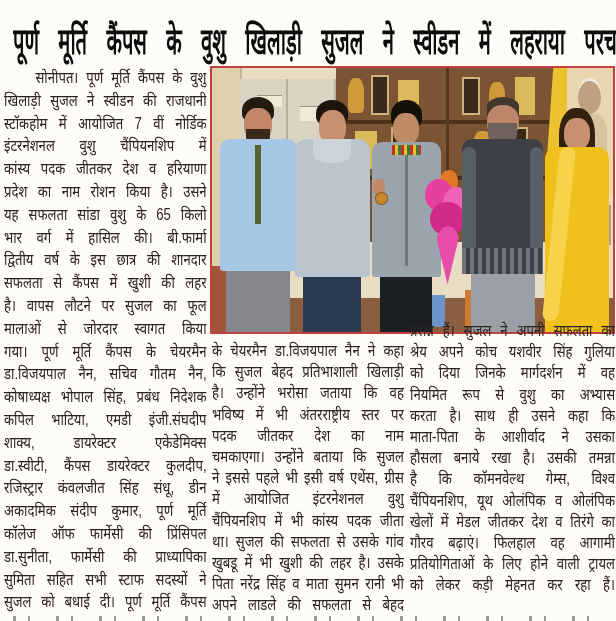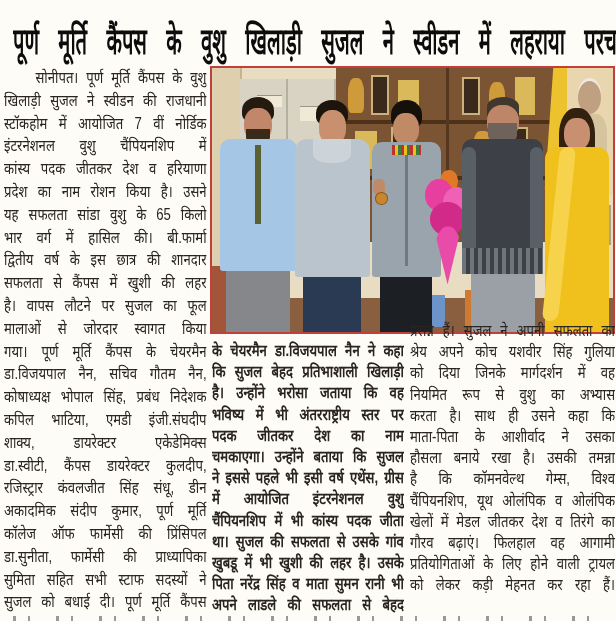--- a/index.html
+++ b/index.html
@@ -17,21 +17,21 @@
     display:block;width:1130px;transform:scaleX(0.545);transform-origin:0 50%;
     font-size:37px;line-height:58px;font-weight:bold;color:#0c0c0c;
     white-space:nowrap;text-align:justify;text-align-last:justify;
     letter-spacing:0px;
   }
   
   .col{position:absolute;overflow:hidden;}
   .col-inner{transform-origin:0 0;transform:scaleX(0.82);}
   .col-left  {left:4px;  top:67px; width:203px;height:549px;}
   .col-left  .col-inner{width:247px;}
-  .col-middle{left:212px;top:340px;width:192px;height:278px;font-weight:bold;}
+  .col-middle{left:212px;top:340px;width:192px;height:278px;}
   .col-middle .col-inner{width:234px;}
   .col-right {left:410px;top:320px;width:205px;height:278px;}
   .col-right .col-inner{width:250px;}
   .text-line{
     white-space:nowrap;overflow:hidden;color:#2a2421;
     text-align:justify;text-align-last:justify;
   }
   .col-left  .text-line{font-size:16px;line-height:22.8px;}
   .col-middle .text-line,.col-right .text-line{font-size:16px;line-height:21.2px;}
   .col-left .text-line:first-child{text-indent:2.4em;}

